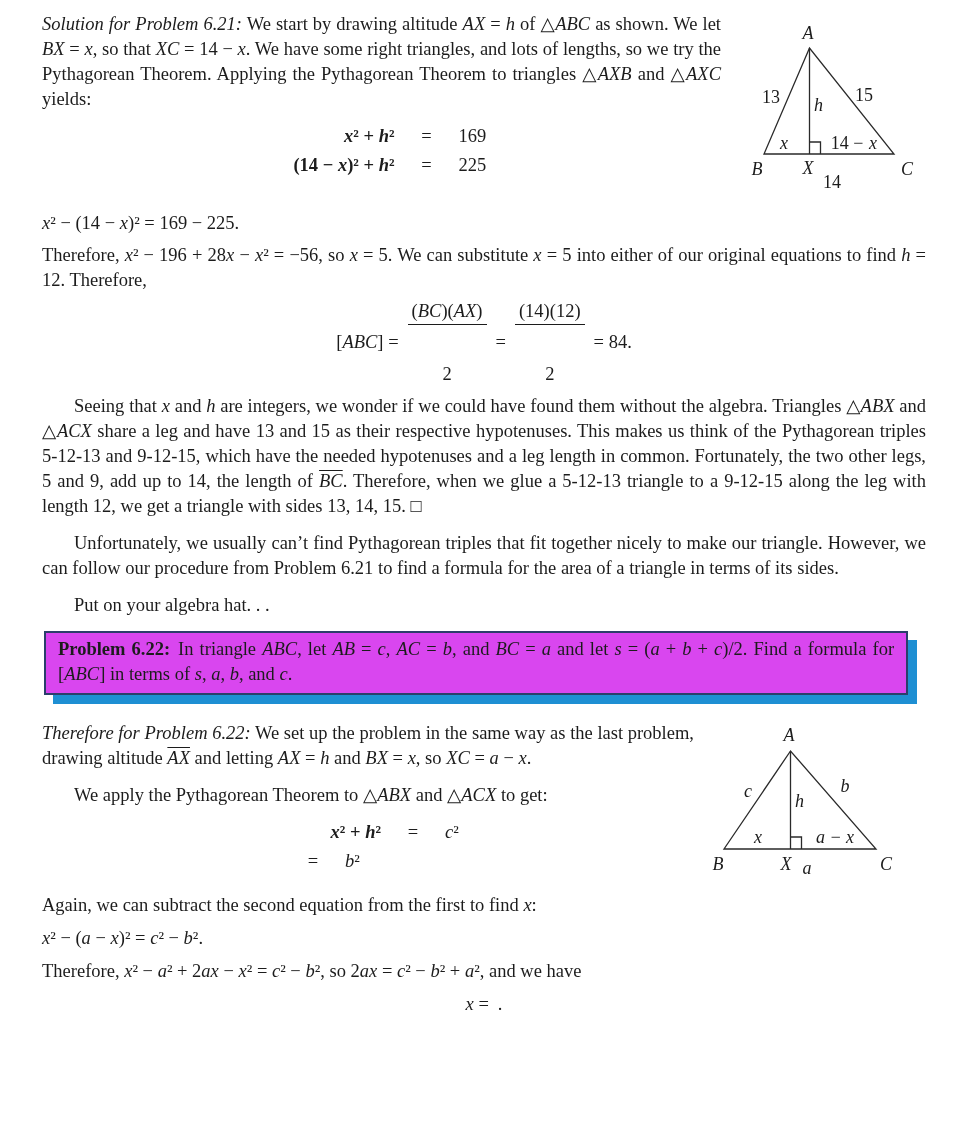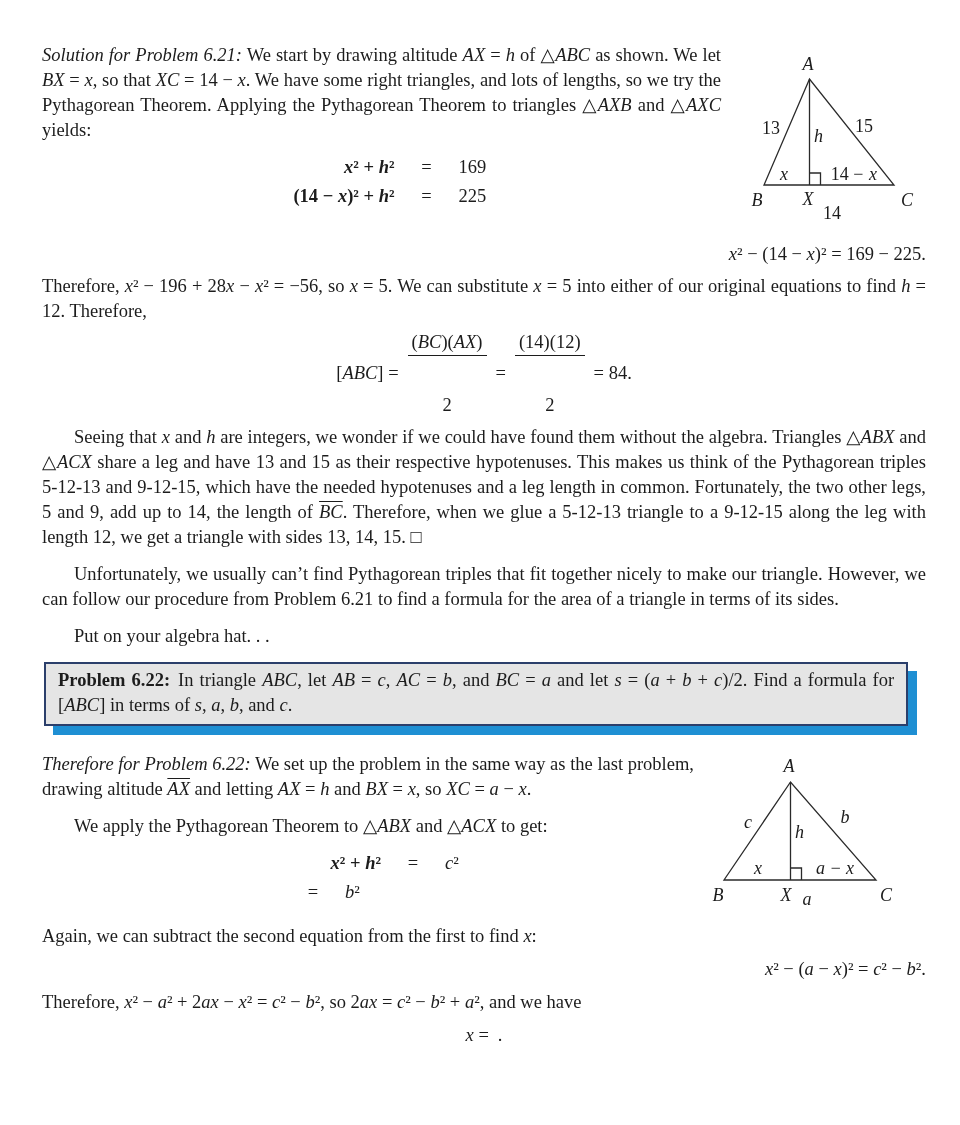--- a/index.html
+++ b/index.html
@@ -12,33 +12,33 @@
     font-size:18.5px; line-height:25px;
   }
   .page { width:960px; height:1125px; padding:12px 34px 8px 42px; overflow:hidden; }
 
   p { margin:0; }
   .para { text-align:justify; }
   .indent { text-indent:32px; }
   i { font-style:italic; }
   u.ol { text-decoration:overline; }
 
-  .row { display:flex; align-items:flex-start;margin-top:31px; }
+  .row { display:flex; align-items:flex-start; }
   .col { flex:1 1 auto; min-width:0; }
   .fig { flex:0 0 auto; }
 
   
   .eqblock { margin:11px 0 0 0; }
   .eqrow { display:flex; justify-content:center; align-items:baseline; margin:2px 0; line-height:27px; }
   .eqrow .lhs { flex:0 0 200px; text-align:right;font-weight:bold; }
   .eqrow .rel { flex:0 0 64px; text-align:center; }
   .eqrow .rhs { flex:0 0 110px; text-align:left; }
 
   
-  .displayeq { text-align:right; margin:7px 0; }
+  .displayeq { text-align:left; margin:7px 0; }
 
   
   .fracline { display:flex; justify-content:center; align-items:center; gap:9px; margin:6px 0; }
   .frac { display:inline-flex; flex-direction:column; align-items:center; line-height:24px;gap:36px; }
   .frac .num { padding:0 4px 1px 4px; border-bottom:1.4px solid #1c1c1c; }
   .frac .den { padding-top:1px; }
 
   
   .problem-box {
     margin:13px 18px 26px 2px;
@@ -117,21 +117,21 @@
       </span>
     <span>= 84.</span>
   </div>
 
   <p class="para indent mt8">Seeing that <i>x</i> and <i>h</i> are integers, we wonder if we could have found them without the algebra. Triangles △<i>ABX</i> and △<i>ACX</i> share a leg and have 13 and 15 as their respective hypotenuses. This makes us think of the Pythagorean triples 5-12-13 and 9-12-15, which have the needed hypotenuses and a leg length in common. Fortunately, the two other legs, 5 and 9, add up to 14, the length of <u class="ol"><i>BC</i></u>. Therefore, when we glue a 5-12-13 triangle to a 9-12-15 along the leg with length 12, we get a triangle with sides 13, 14, 15. □</p>
 
   <p class="para indent mt12">Unfortunately, we usually can’t find Pythagorean triples that fit together nicely to make our triangle. However, we can follow our procedure from Problem 6.21 to find a formula for the area of a triangle in terms of its sides.</p>
 
   <p class="para indent mt12">Put on your algebra hat. . .</p>
 
-  <div class="problem-box" style="background: #e5e5e5; border-color: rgb(43, 63, 107); box-shadow: rgb(30, 143, 211) 9px 9px 0px 0px;">
+  <div class="problem-box" style="background: #d946ef; border-color: rgb(43, 63, 107); box-shadow: rgb(30, 143, 211) 9px 9px 0px 0px;">
     <b>Problem 6.22:</b><span>In triangle <i>ABC</i>, let <i>AB</i> = <i>c</i>, <i>AC</i> = <i>b</i>, and <i>BC</i> = <i>a</i> and let <i>s</i> = (<i>a</i> + <i>b</i> + <i>c</i>)/2. Find a formula for [<i>ABC</i>] in terms of <i>s</i>, <i>a</i>, <i>b</i>, and <i>c</i>.</span>
   </div>
 
   <section class="row sec622">
     <div class="col">
       <p class="para"><i>Therefore for Problem 6.22:</i> We set up the problem in the same way as the last problem, drawing altitude <u class="ol"><i>AX</i></u> and letting <i>AX</i> = <i>h</i> and <i>BX</i> = <i>x</i>, so <i>XC</i> = <i>a</i> − <i>x</i>.</p>
       <p class="para indent mt12">We apply the Pythagorean Theorem to △<i>ABX</i> and △<i>ACX</i> to get:</p>
       <div class="eqblock">
         <div class="eqrow">
           <span class="lhs"><i>x</i>² + <i>h</i>²</span>

